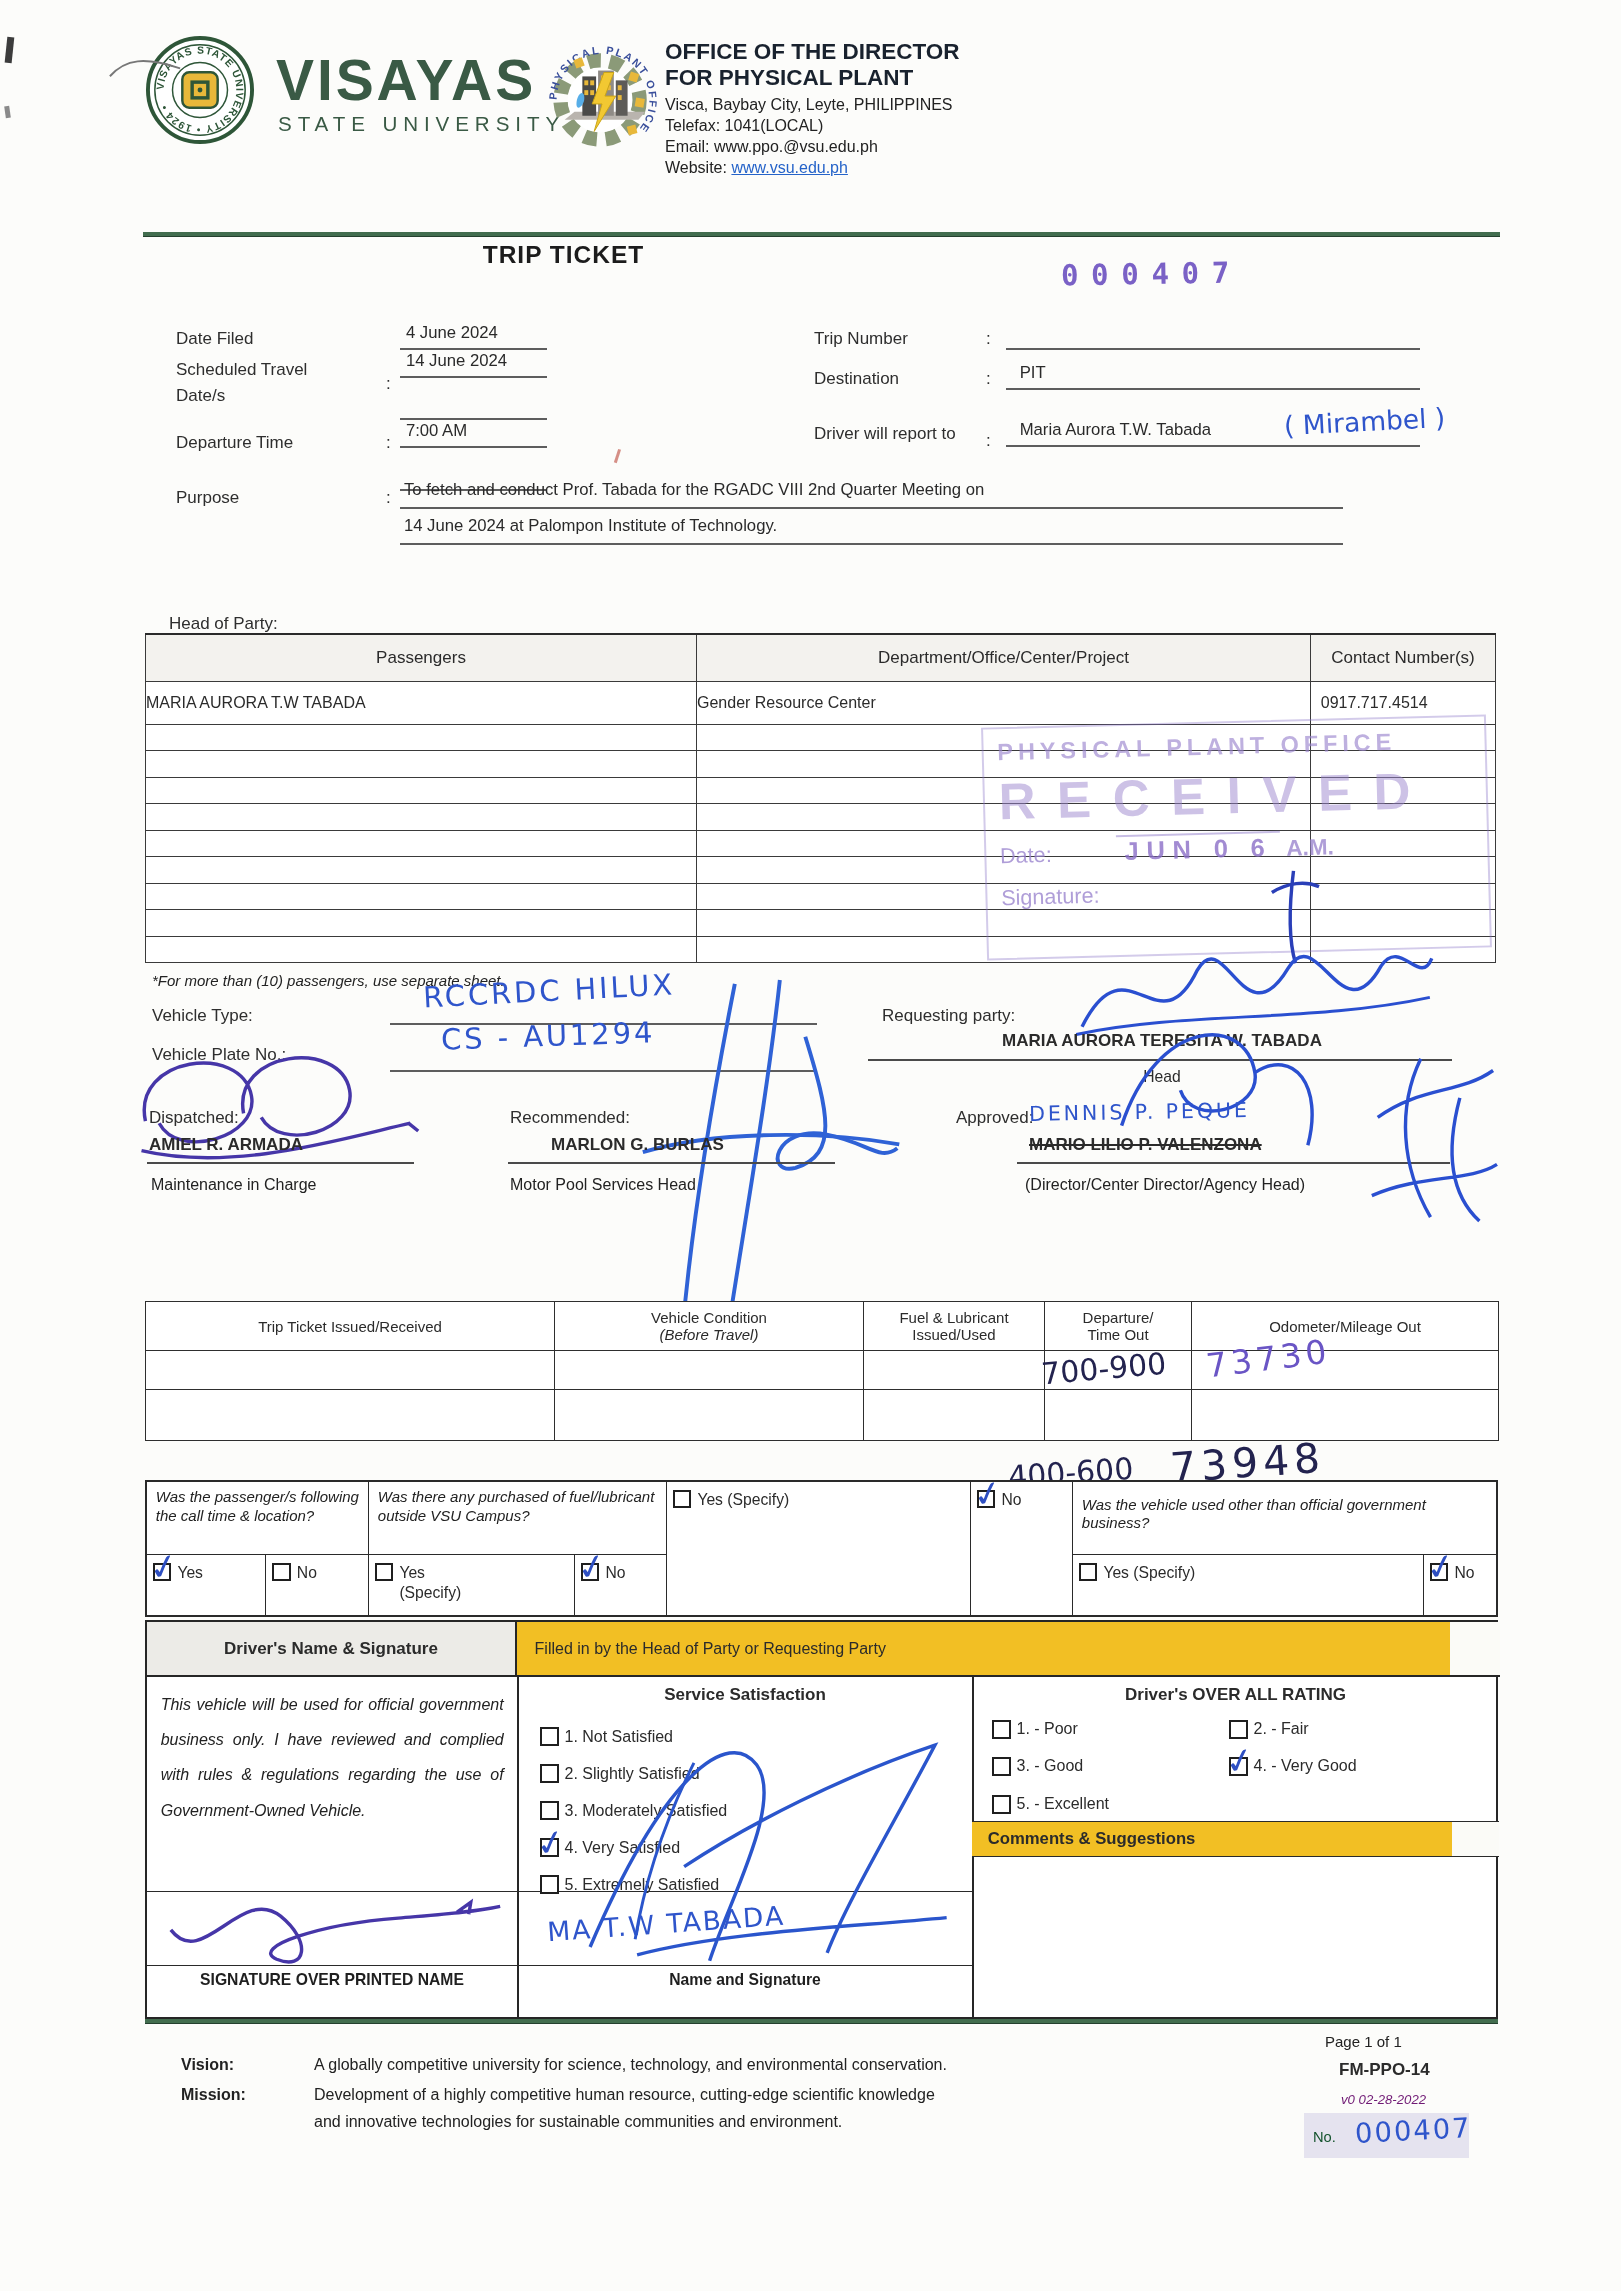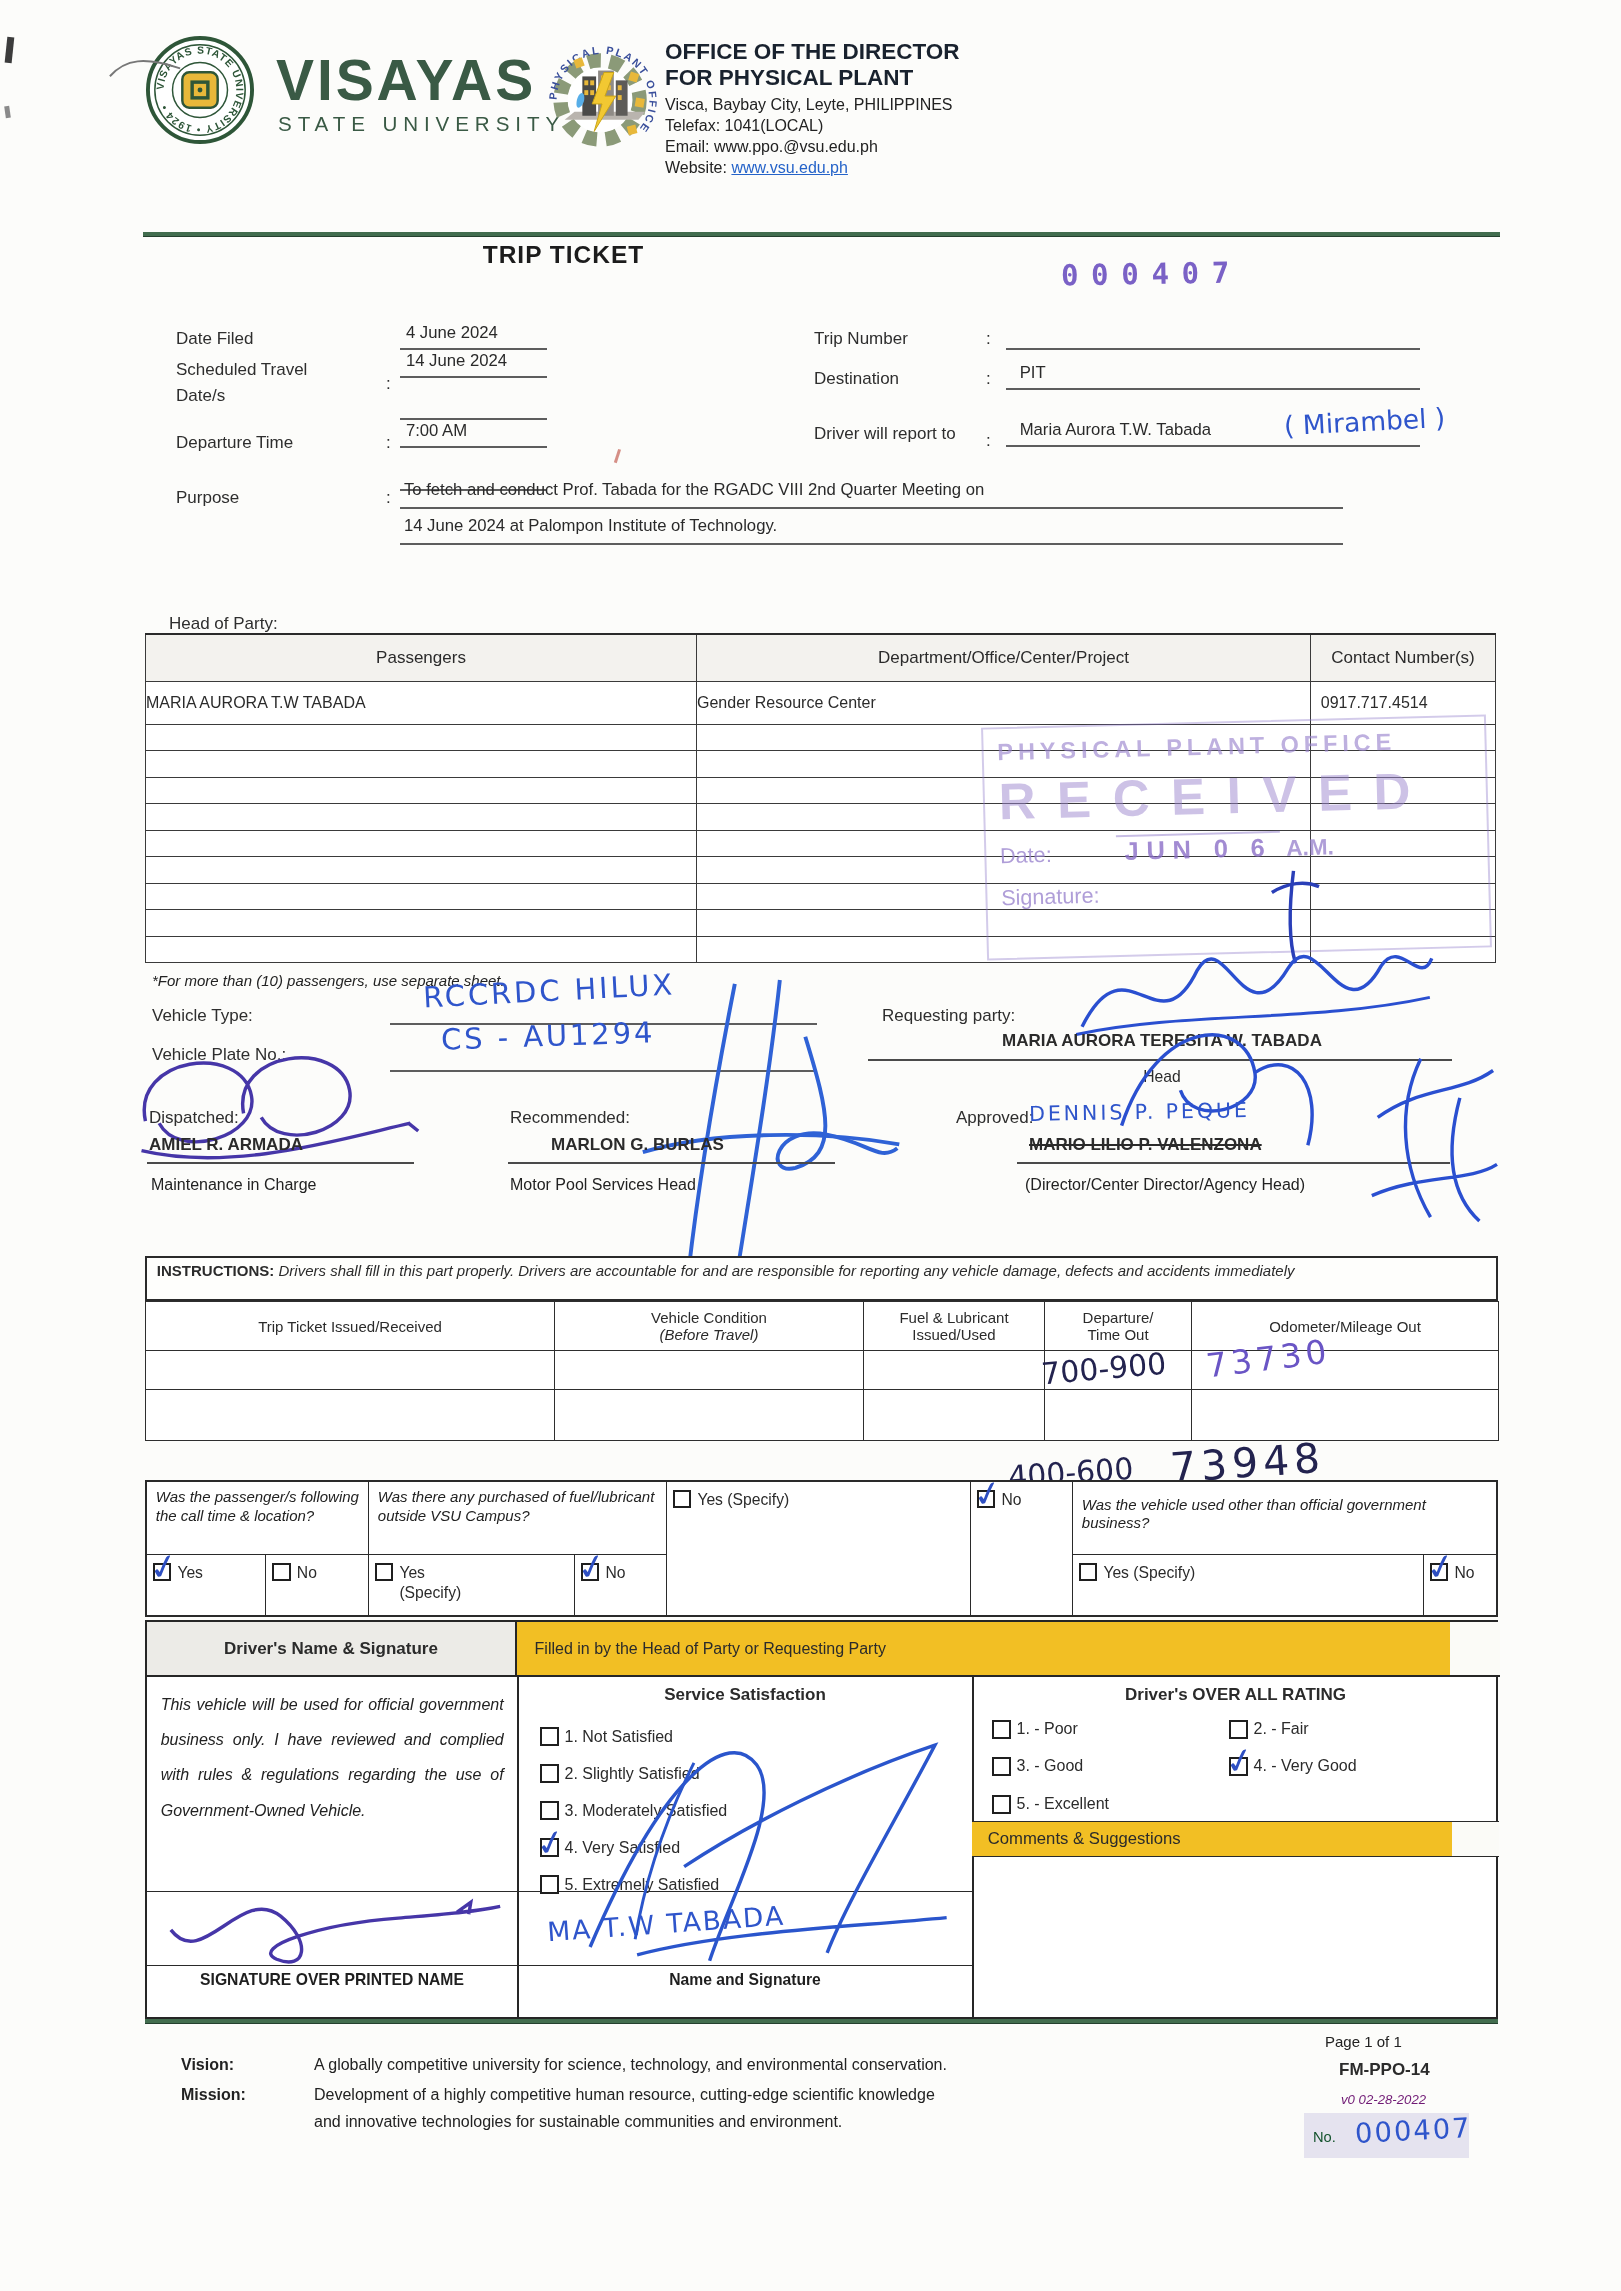--- a/index.html
+++ b/index.html
@@ -283,24 +283,20 @@
 
   <div class="abs l2" style="left:956px;top:1108px">Approved:</div>
   <div class="abs hand" style="left:1029px;top:1100px;font-size:20.6px;letter-spacing:2.9px;transform:rotate(-1deg);white-space:nowrap">DENNIS P. PEQUE</div>
   <div class="abs b strike" style="left:1029px;top:1135px;font-size:17px">MARIO LILIO P. VALENZONA</div>
   <div class="abs" style="left:1017px;top:1162px;width:433px;border-top:2px solid #4a4a4a"></div>
   <div class="abs footer-t" style="left:1025px;top:1176px">(Director/Center Director/Agency Head)</div>
   <svg class="abs sig" style="left:1362px;top:1049px" width="137" height="176" viewBox="0 0 140 180">
     <path d="M60 10 C 36 60, 40 120, 70 172 M16 70 C 60 38, 100 46, 134 22 M100 50 C 84 110, 92 150, 120 176 M10 150 C 60 128, 110 136, 138 118" stroke="#2a4fd0" stroke-width="3.5" fill="none"></path>
   </svg>
 
-  <div class="abs instr" style="left:145px;top:1256px;width:1353px;height:45px">
-    <span class="b">INSTRUCTIONS:</span>
-    <span class="i">Drivers shall fill in this part properly.  Drivers are accountable for and are responsible for reporting any vehicle damage, defects and accidents immediately</span>
-  </div>
 
   <table class="log abs" style="left:145px;top:1301px">
     <colgroup>
         <col style="width:409px">
         <col style="width:309px">
         <col style="width:181px">
         <col style="width:147px">
         <col style="width:307px">
       </colgroup>
     <tbody>
@@ -462,21 +458,21 @@
           <span class="mark">✓</span>
         </span>
         <span>4. - Very Good</span>
       </div>
     <div class="abs rate-item" style="left:845px;top:173px">
         <span class="cb">
           <span class="mark"></span>
         </span>
         <span>5. - Excellent</span>
       </div>
-    <div class="abs" style="left:825px;top:199px;width:527px;height:36px;background:linear-gradient(90deg,#f2bf24 0,#f2bf24 480px,#fbfbf7 480px);border-top:1.8px solid #2a2a2a;border-bottom:1.8px solid #2a2a2a;display:flex;align-items:center;padding-left:15.7px;font-weight:normal;font-size:16.7px">Comments &amp; Suggestions</div>
+    <div class="abs" style="left:825px;top:199px;width:527px;height:36px;background:linear-gradient(90deg,#f2bf24 0,#f2bf24 480px,#fbfbf7 480px);border-top:1.8px solid #2a2a2a;border-bottom:1.8px solid #2a2a2a;display:flex;align-items:center;padding-left:15.7px;font-weight:bold;font-size:16.7px">Comments &amp; Suggestions</div>
 
     <svg class="abs sig" style="left:15.7px;top:247px" width="345" height="108" viewBox="0 0 352 110">
       <path d="M8 62 C 40 104, 80 16, 120 48 C 152 74, 146 104, 116 92 C 88 80, 160 56, 240 50 C 286 46, 316 44, 344 38 M300 44 l 14 -10 l -2 12" stroke="#4636a8" stroke-width="3.5" fill="none"></path>
     </svg>
     <svg class="abs sig" style="left:400px;top:82px" width="431" height="294" viewBox="0 0 440 300">
       <path d="M44 248 C 120 70, 186 24, 214 62 C 242 100, 186 200, 166 262 M140 166 C 206 122, 306 72, 396 42 C 354 122, 306 202, 286 254 M92 256 C 184 232, 306 228, 408 218" stroke="#2a55cc" stroke-width="3.5" fill="none"></path>
       <path d="M150 60 C 120 120, 100 180, 90 240" stroke="#2a55cc" stroke-width="3" fill="none"></path>
     </svg>
   </div>
 

